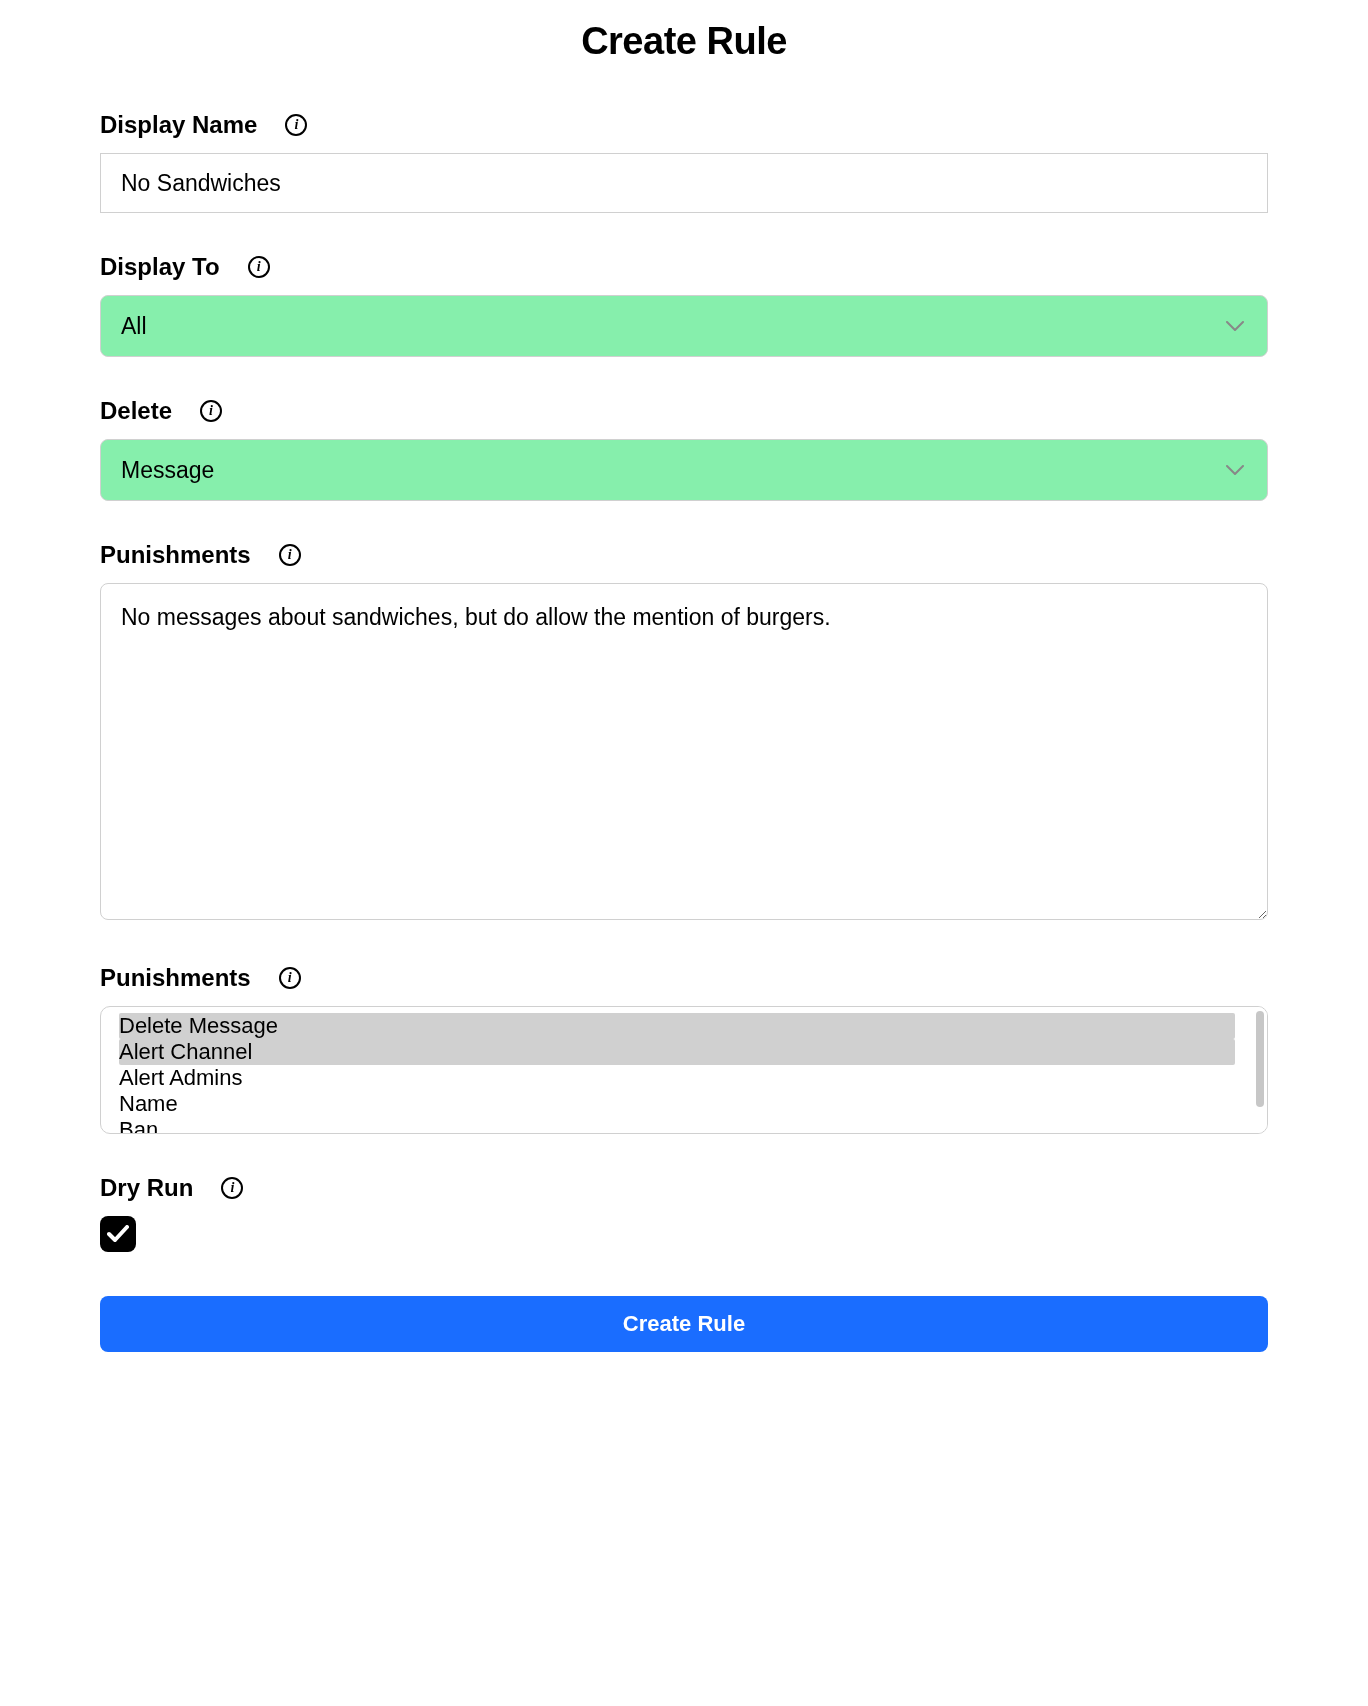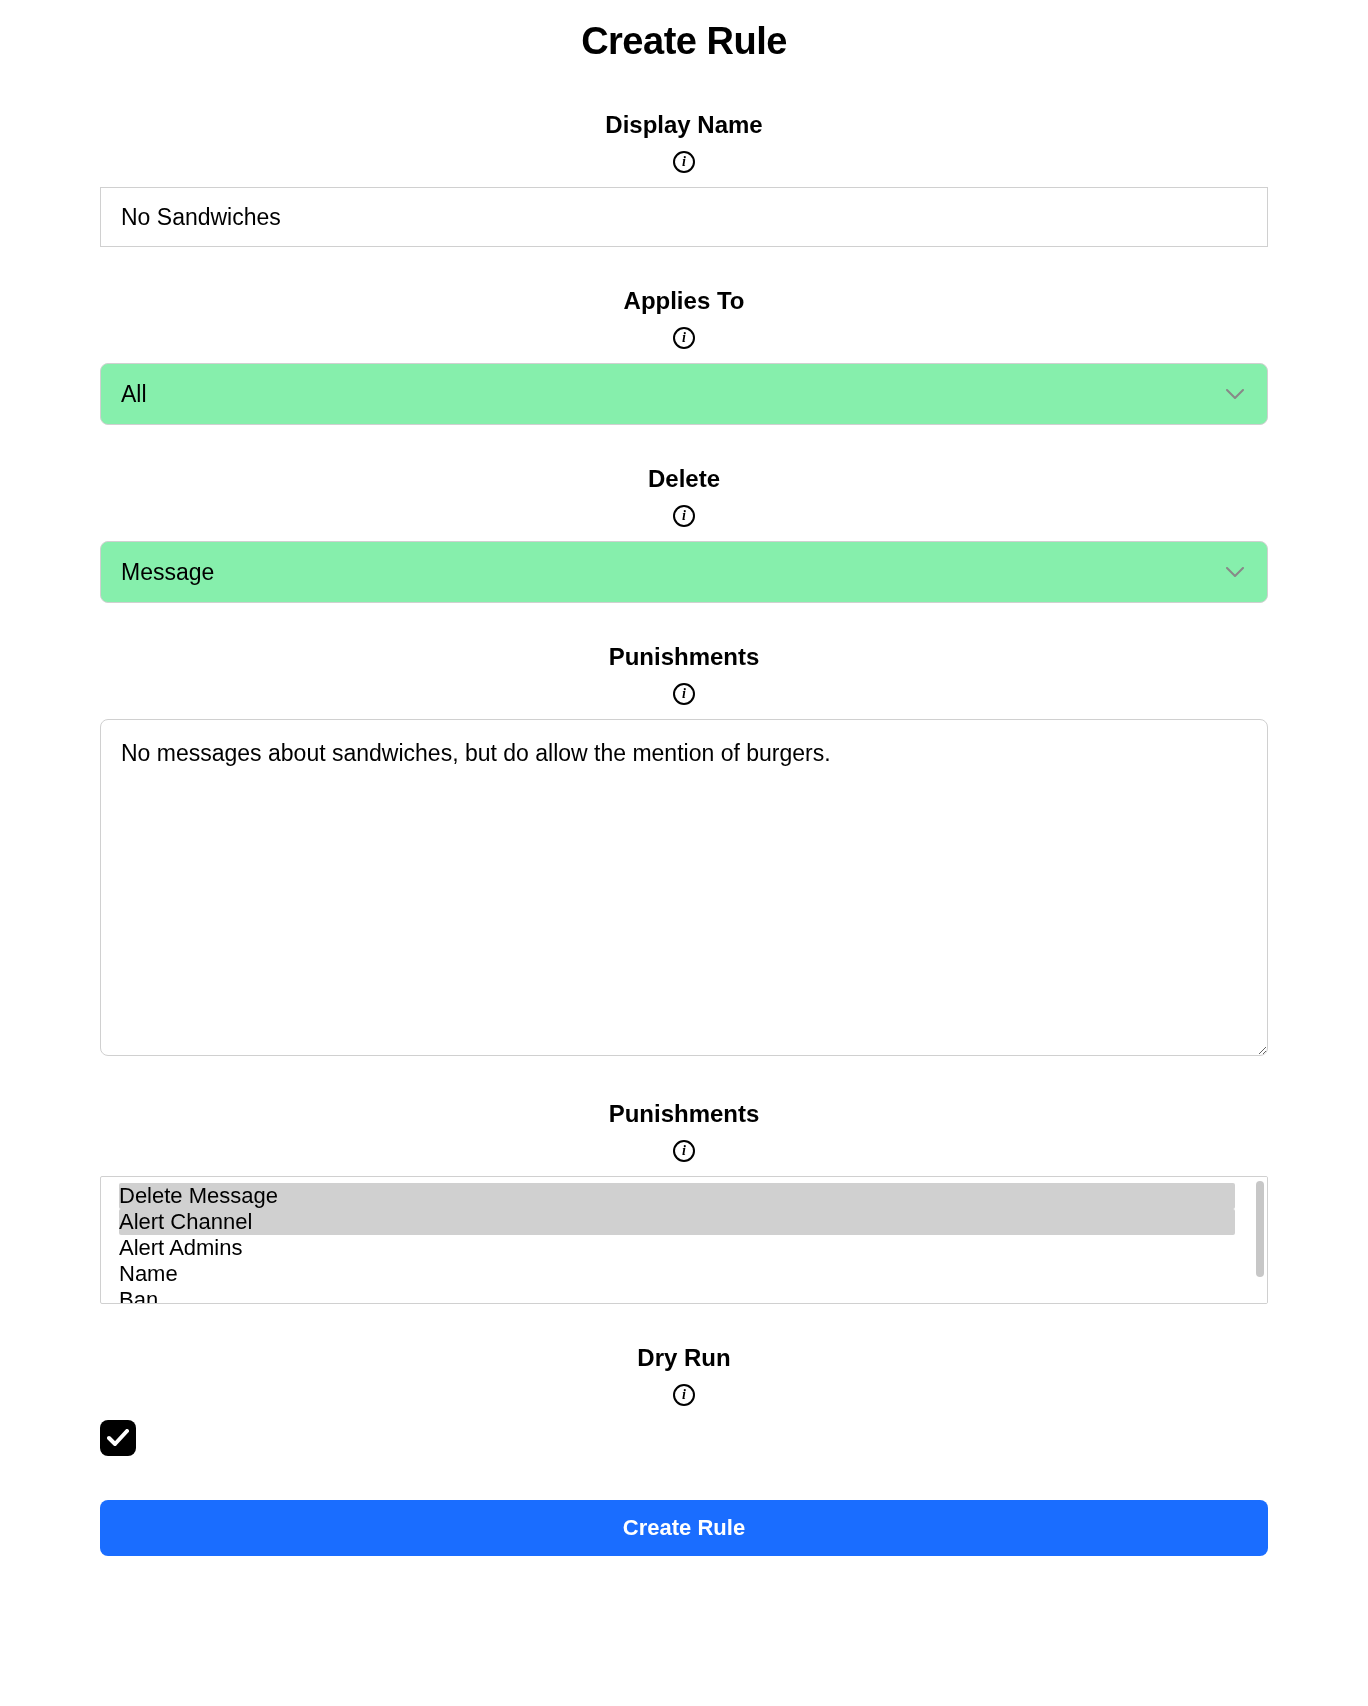--- a/index.html
+++ b/index.html
@@ -20,23 +20,22 @@
       color: #000;
       margin-bottom: 48px;
       letter-spacing: -0.5px;
     }
     .field-group {
       margin-bottom: 40px;
     }
     .field-label-row {
       display: flex;
       align-items: center;
-      gap: 12px;
+      gap: 28px;
       margin-bottom: 14px;
-      flex-direction: column;
     }
     .field-label {
       font-size: 24px;
       font-weight: 600;
       color: #000;
     }
     .info-icon {
       width: 22px;
       height: 22px;
       border: 2px solid #000;
@@ -98,21 +97,21 @@
       font-size: 23px;
       color: #000;
       font-family: inherit;
       resize: both;
       outline: none;
       line-height: 1.35;
     }
     .multiselect-wrapper {
       width: 100%;
       border: 1px solid #d0d0d0;
-      border-radius: 2px;
+      border-radius: 10px;
       height: 128px;
       overflow: hidden;
       position: relative;
       display: flex;
     }
     .multiselect-list {
       flex: 1;
       padding: 6px 18px;
       overflow: hidden;
     }
@@ -179,21 +178,21 @@
   <div class="field-label-row">
     <span class="field-label">Display Name</span>
     <span class="info-icon">i</span>
   </div>
   <input type="text" class="text-input" value="No Sandwiches" style="">
 </div>
 
 
 <div class="field-group">
   <div class="field-label-row">
-    <span class="field-label">Applies To</span>
+    <span class="field-label">Display To</span>
     <span class="info-icon">i</span>
   </div>
   <div class="select-wrapper">
     <select class="select-input">
       <option>All</option>
     </select>
     <span class="select-chevron">
       <svg width="18" height="10" viewBox="0 0 18 10">
           <path d="M1 1 L9 9 L17 1" stroke="#888" stroke-width="2" fill="none" stroke-linecap="round" stroke-linejoin="round"></path>
         </svg>

